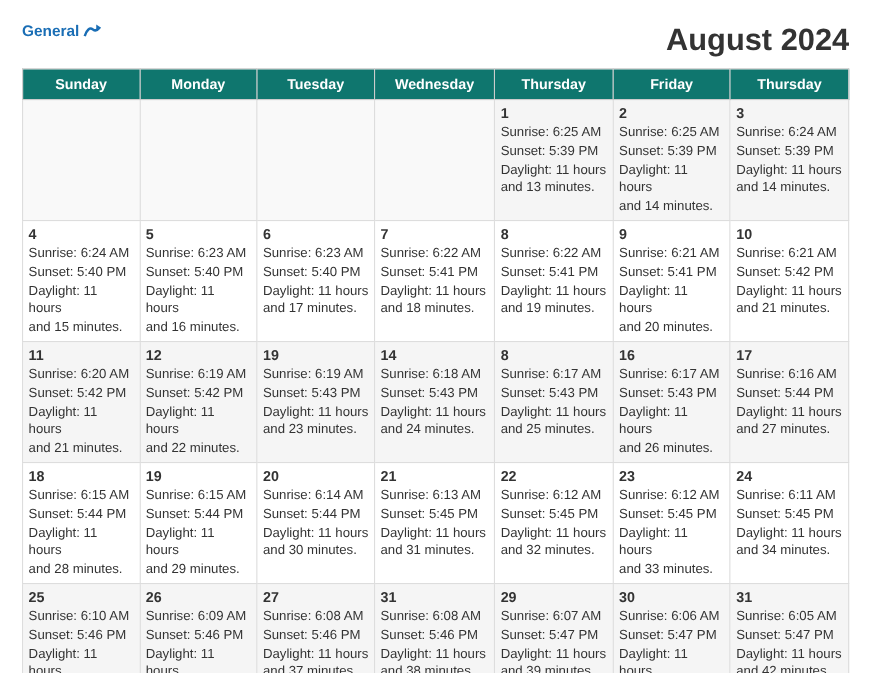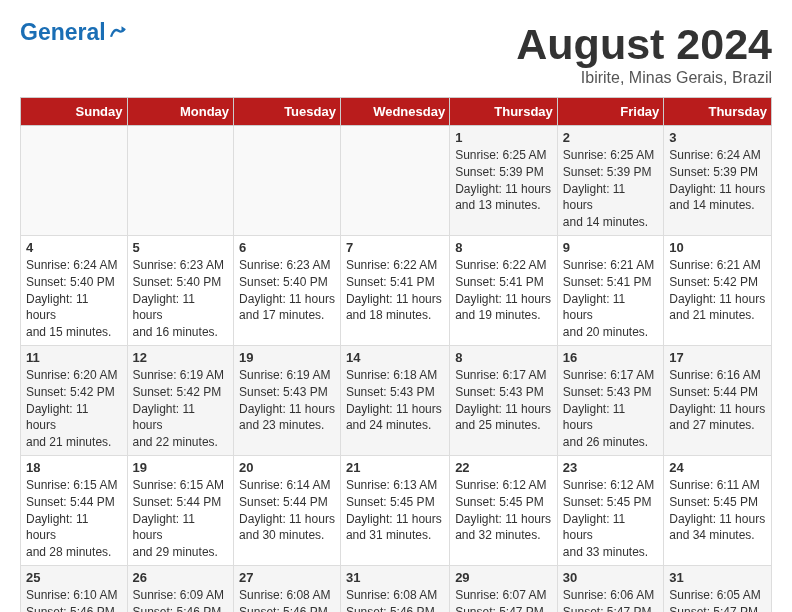--- a/index.html
+++ b/index.html
@@ -14,55 +14,55 @@
       display: flex;
       justify-content: space-between;
       align-items: flex-start;
       margin-bottom: 10px;
     }
     .logo {
       display: flex;
       align-items: center;
     }
     .logo-text {
-      font-size: 23px;
+      font-size: 14px;
       font-weight: bold;
       color: #333;
       line-height: 1.1;
     }
     .logo-text span {
       color: #1a6eb5;
     }
     .logo-icon {
       width: 18px;
       height: 18px;
       margin-left: 2px;
     }
     .title-block {
       text-align: right;
     }
     .month-year {
-      font-size: 43px;
+      font-size: 28px;
       font-weight: bold;
       color: #333;
     }
     .location {
       font-size: 16px;
       color: #555;
     }
     table {
       width: 100%;
       border-collapse: collapse;
       font-size: 11px;
     }
     thead tr th {
-      background-color: #b91c1c;
+      background-color: #0f766e;
       color: #fff;
       padding: 6px 4px;
-      text-align: right;
+      text-align: center;
       font-size: 13px;
       font-weight: bold;
       border: 1px solid #ccc;
     }
     tbody tr td {
       vertical-align: top;
       padding: 4px 5px;
       border: 1px solid #ddd;
       height: 85px;
       width: 113px;
@@ -99,21 +99,20 @@
         </span>
         <svg class="logo-icon" viewBox="0 0 24 18">
           <path d="M4 14 Q8 2 14 6 Q18 9 22 4" stroke="#1a6eb5" stroke-width="3" fill="none"></path>
           <polygon points="18,0 24,4 18,8" fill="#1a6eb5"></polygon>
         </svg>
       </div>
     </div>
   </div>
   <div class="title-block">
     <div class="month-year">August 2024</div>
-    <div class="location">Ibirite, Minas Gerais, Brazil</div>
   </div>
 </div>
 
 <table>
   <thead>
     <tr>
     <th>Sunday</th>
         <th>Monday</th>
         <th>Tuesday</th>
         <th>Wednesday</th>

